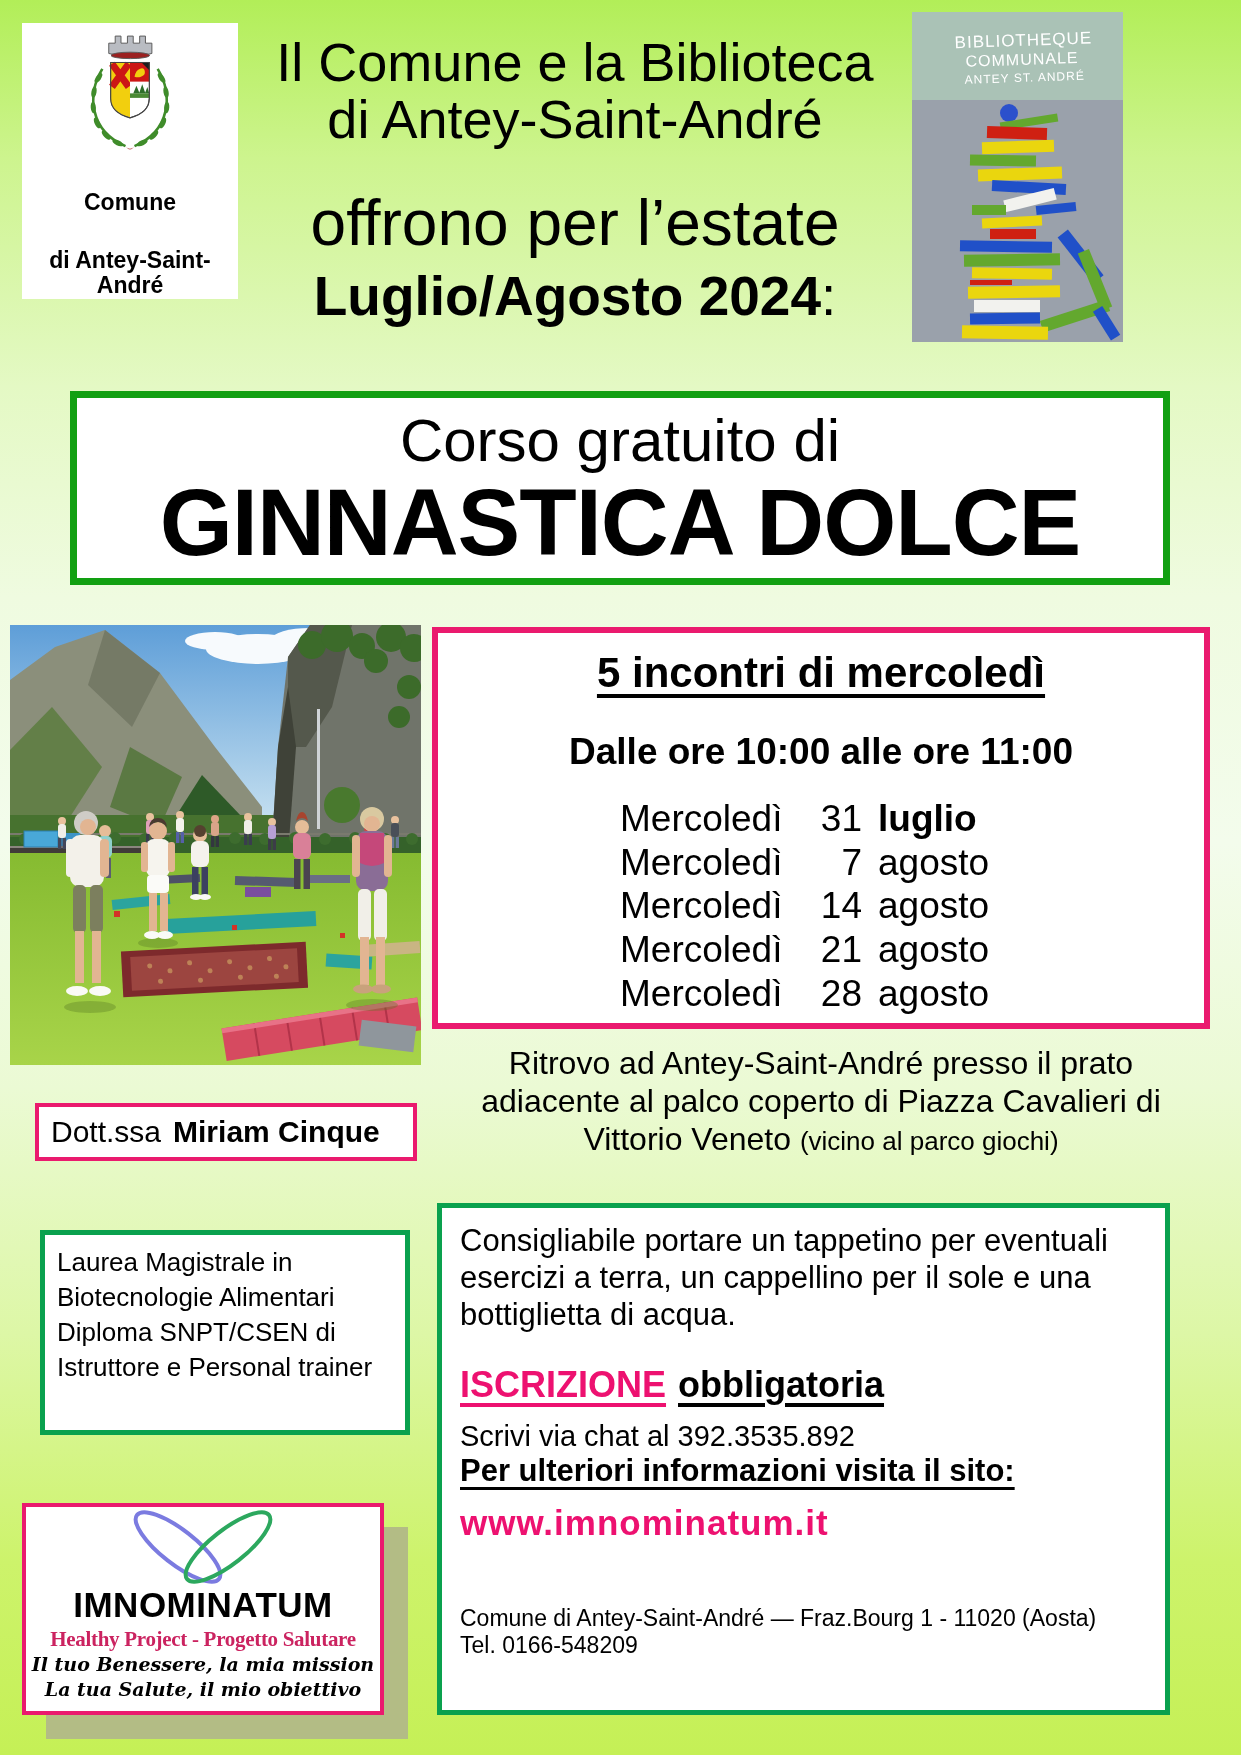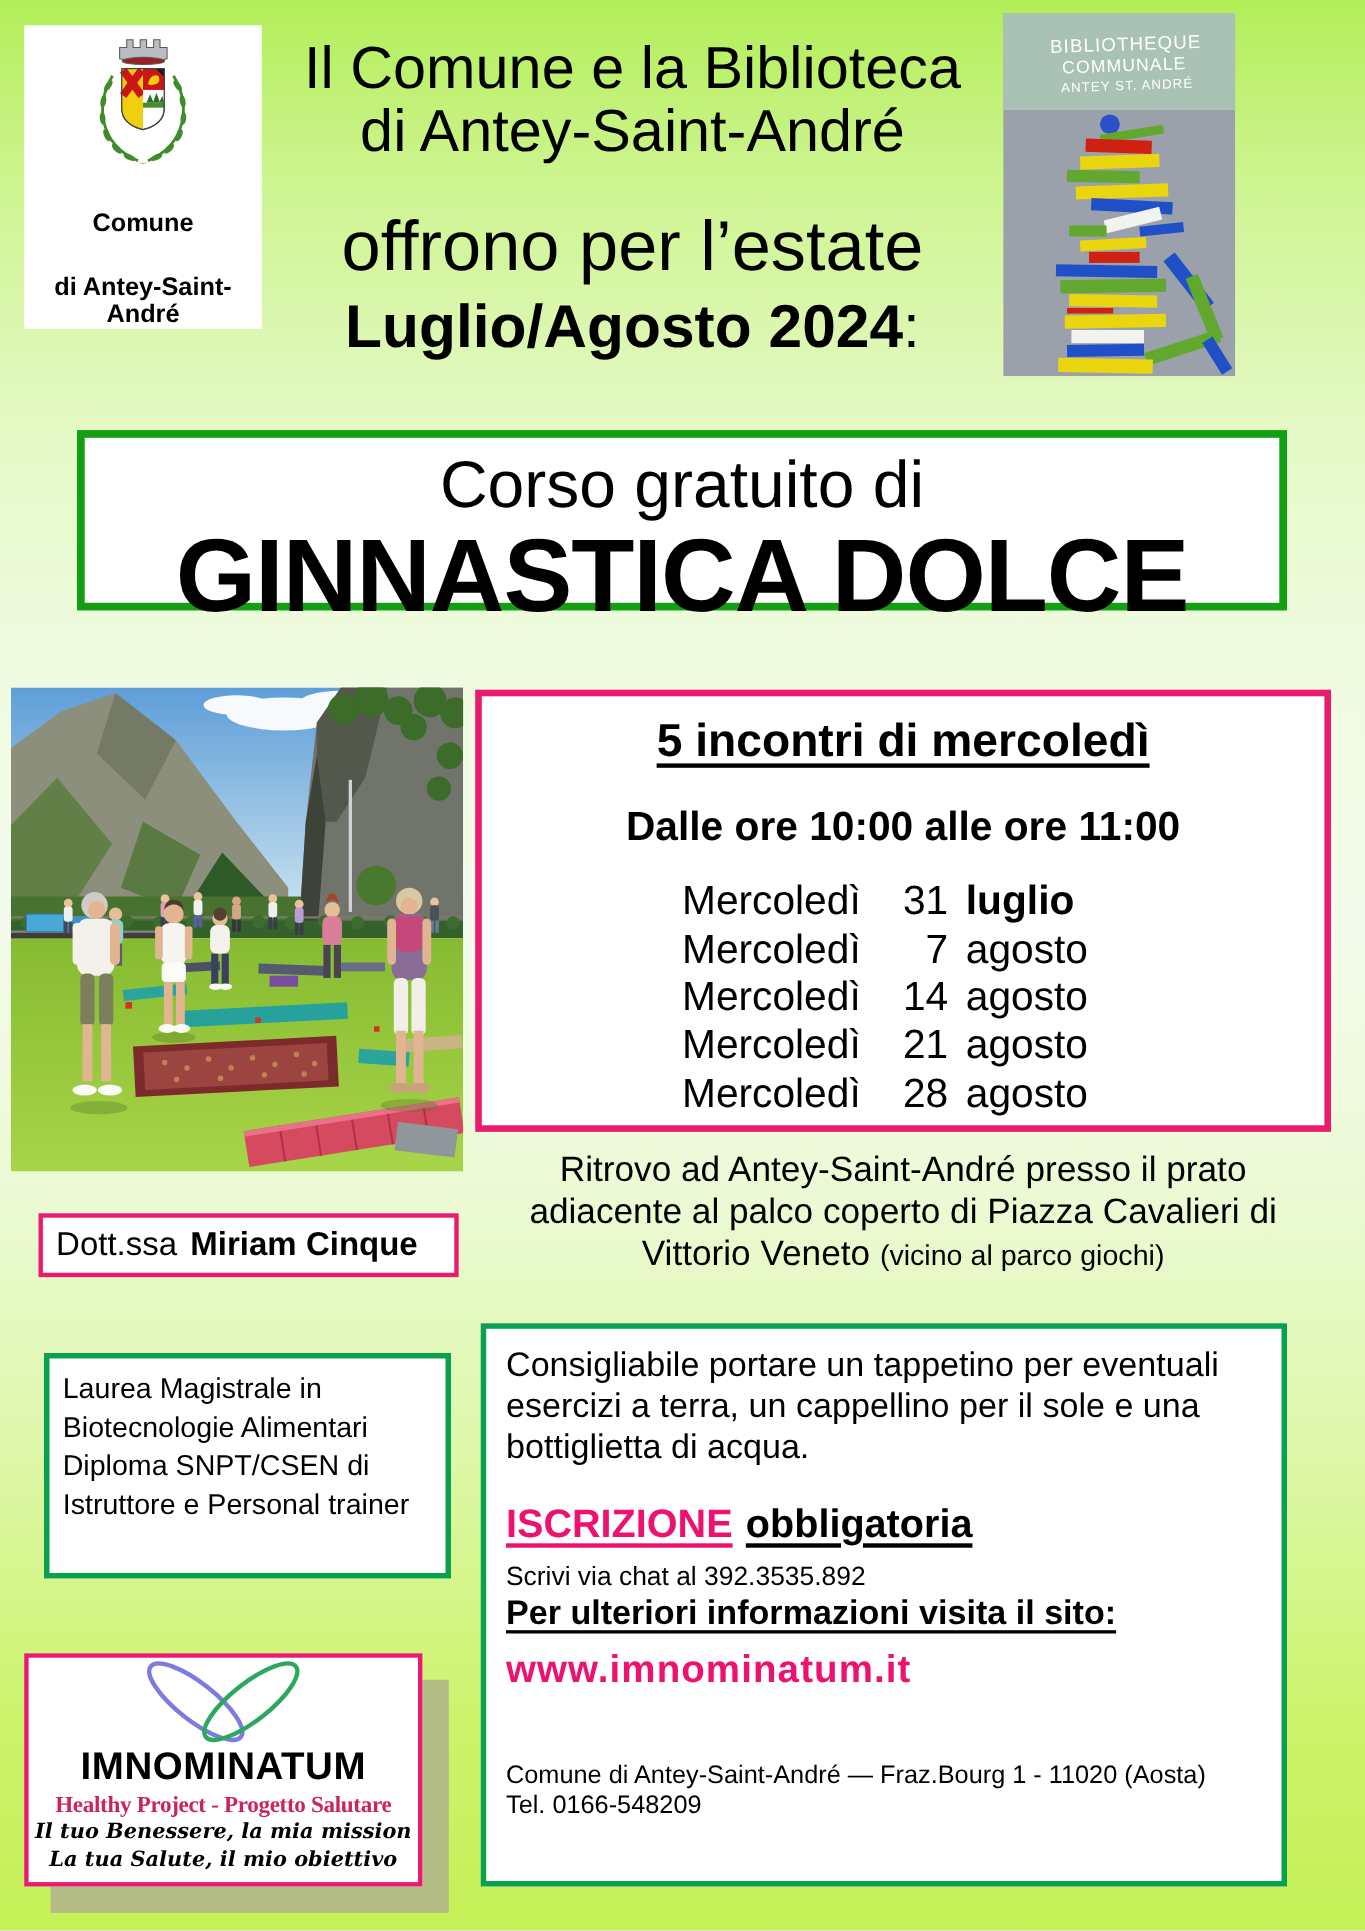--- a/index.html
+++ b/index.html
@@ -15,21 +15,21 @@
     display:flex;flex-direction:column;align-items:center;gap:32px;}
   .comune-box svg{margin-top:6px;}
   .comune-caption{font-weight:bold;font-size:23px;line-height:1.12;text-align:center;}
   .header-text{left:245px;top:34px;width:660px;text-align:center;}
   .h-line{font-size:54px;line-height:1.06;}
   .h-offer{font-size:64px;margin-top:38px;}
   .h-period{font-size:55px;margin-top:4px;}
   .h-period b{font-weight:bold;}
   .library-poster{left:912px;top:12px;width:211px;height:330px;}
   
-  .title-box{left:70px;top:391px;width:1100px;height:164px;background:#fff;
+  .title-box{left:70px;top:391px;width:1100px;height:194px;background:#fff;
     border:7px solid #12a012;box-sizing:border-box;text-align:center;}
   .title-sub{font-size:60px;margin-top:10px;line-height:1.1;}
   .title-main{font-size:94px;font-weight:bold;letter-spacing:-1px;line-height:1.0;margin-top:2px;}
   
   .photo{left:10px;top:625px;width:411px;height:440px;}
   
   .schedule-box{left:432px;top:627px;width:778px;height:402px;background:#fff;
     border:6px solid #ea1a6e;box-sizing:border-box;text-align:center;}
   .sch-heading{font-size:42px;font-weight:bold;margin-top:16px;
     text-decoration:underline;text-decoration-thickness:4px;text-underline-offset:7px;}
@@ -51,21 +51,21 @@
   .credentials-box{left:40px;top:1230px;width:370px;height:205px;background:#fff;
     border:5px solid #0aa14e;box-sizing:border-box;padding:10px 12px;
     font-size:26px;line-height:1.35;}
   
   .info-box{left:437px;top:1203px;width:733px;height:512px;background:#fff;
     border:5px solid #0aa14e;box-sizing:border-box;padding:14px 18px 0 18px;}
   .info-advice{font-size:31px;line-height:1.2;}
   .info-reg{font-size:36px;font-weight:bold;margin-top:30px;}
   .info-reg .pink{color:#ed1170;text-decoration:underline;text-decoration-thickness:4px;text-underline-offset:6px;}
   .info-reg .black{text-decoration:underline;text-decoration-thickness:4px;text-underline-offset:6px;margin-left:12px;}
-  .info-contact{font-size:24px;margin-top:14px;}
+  .info-contact{font-size:29px;margin-top:14px;}
   .info-more{font-size:31px;font-weight:bold;
     text-decoration:underline;text-decoration-thickness:3px;text-underline-offset:6px;}
   .info-site{font-size:35px;font-weight:bold;color:#ed1170;margin-top:14px;letter-spacing:1px;}
   .info-address{font-size:23px;line-height:1.2;margin-top:62px;}
   
   .brand-box{left:22px;top:1503px;width:362px;height:212px;background:#fff;
     border:4px solid #ea1a6e;box-sizing:border-box;text-align:center;
     box-shadow:24px 24px 0 #b3bc85;}
   .brand-name{font-size:35px;font-weight:bold;letter-spacing:0.5px;margin-top:-6px;}
   .brand-tagline{font-family:"Liberation Serif","DejaVu Serif",serif;font-weight:bold;

